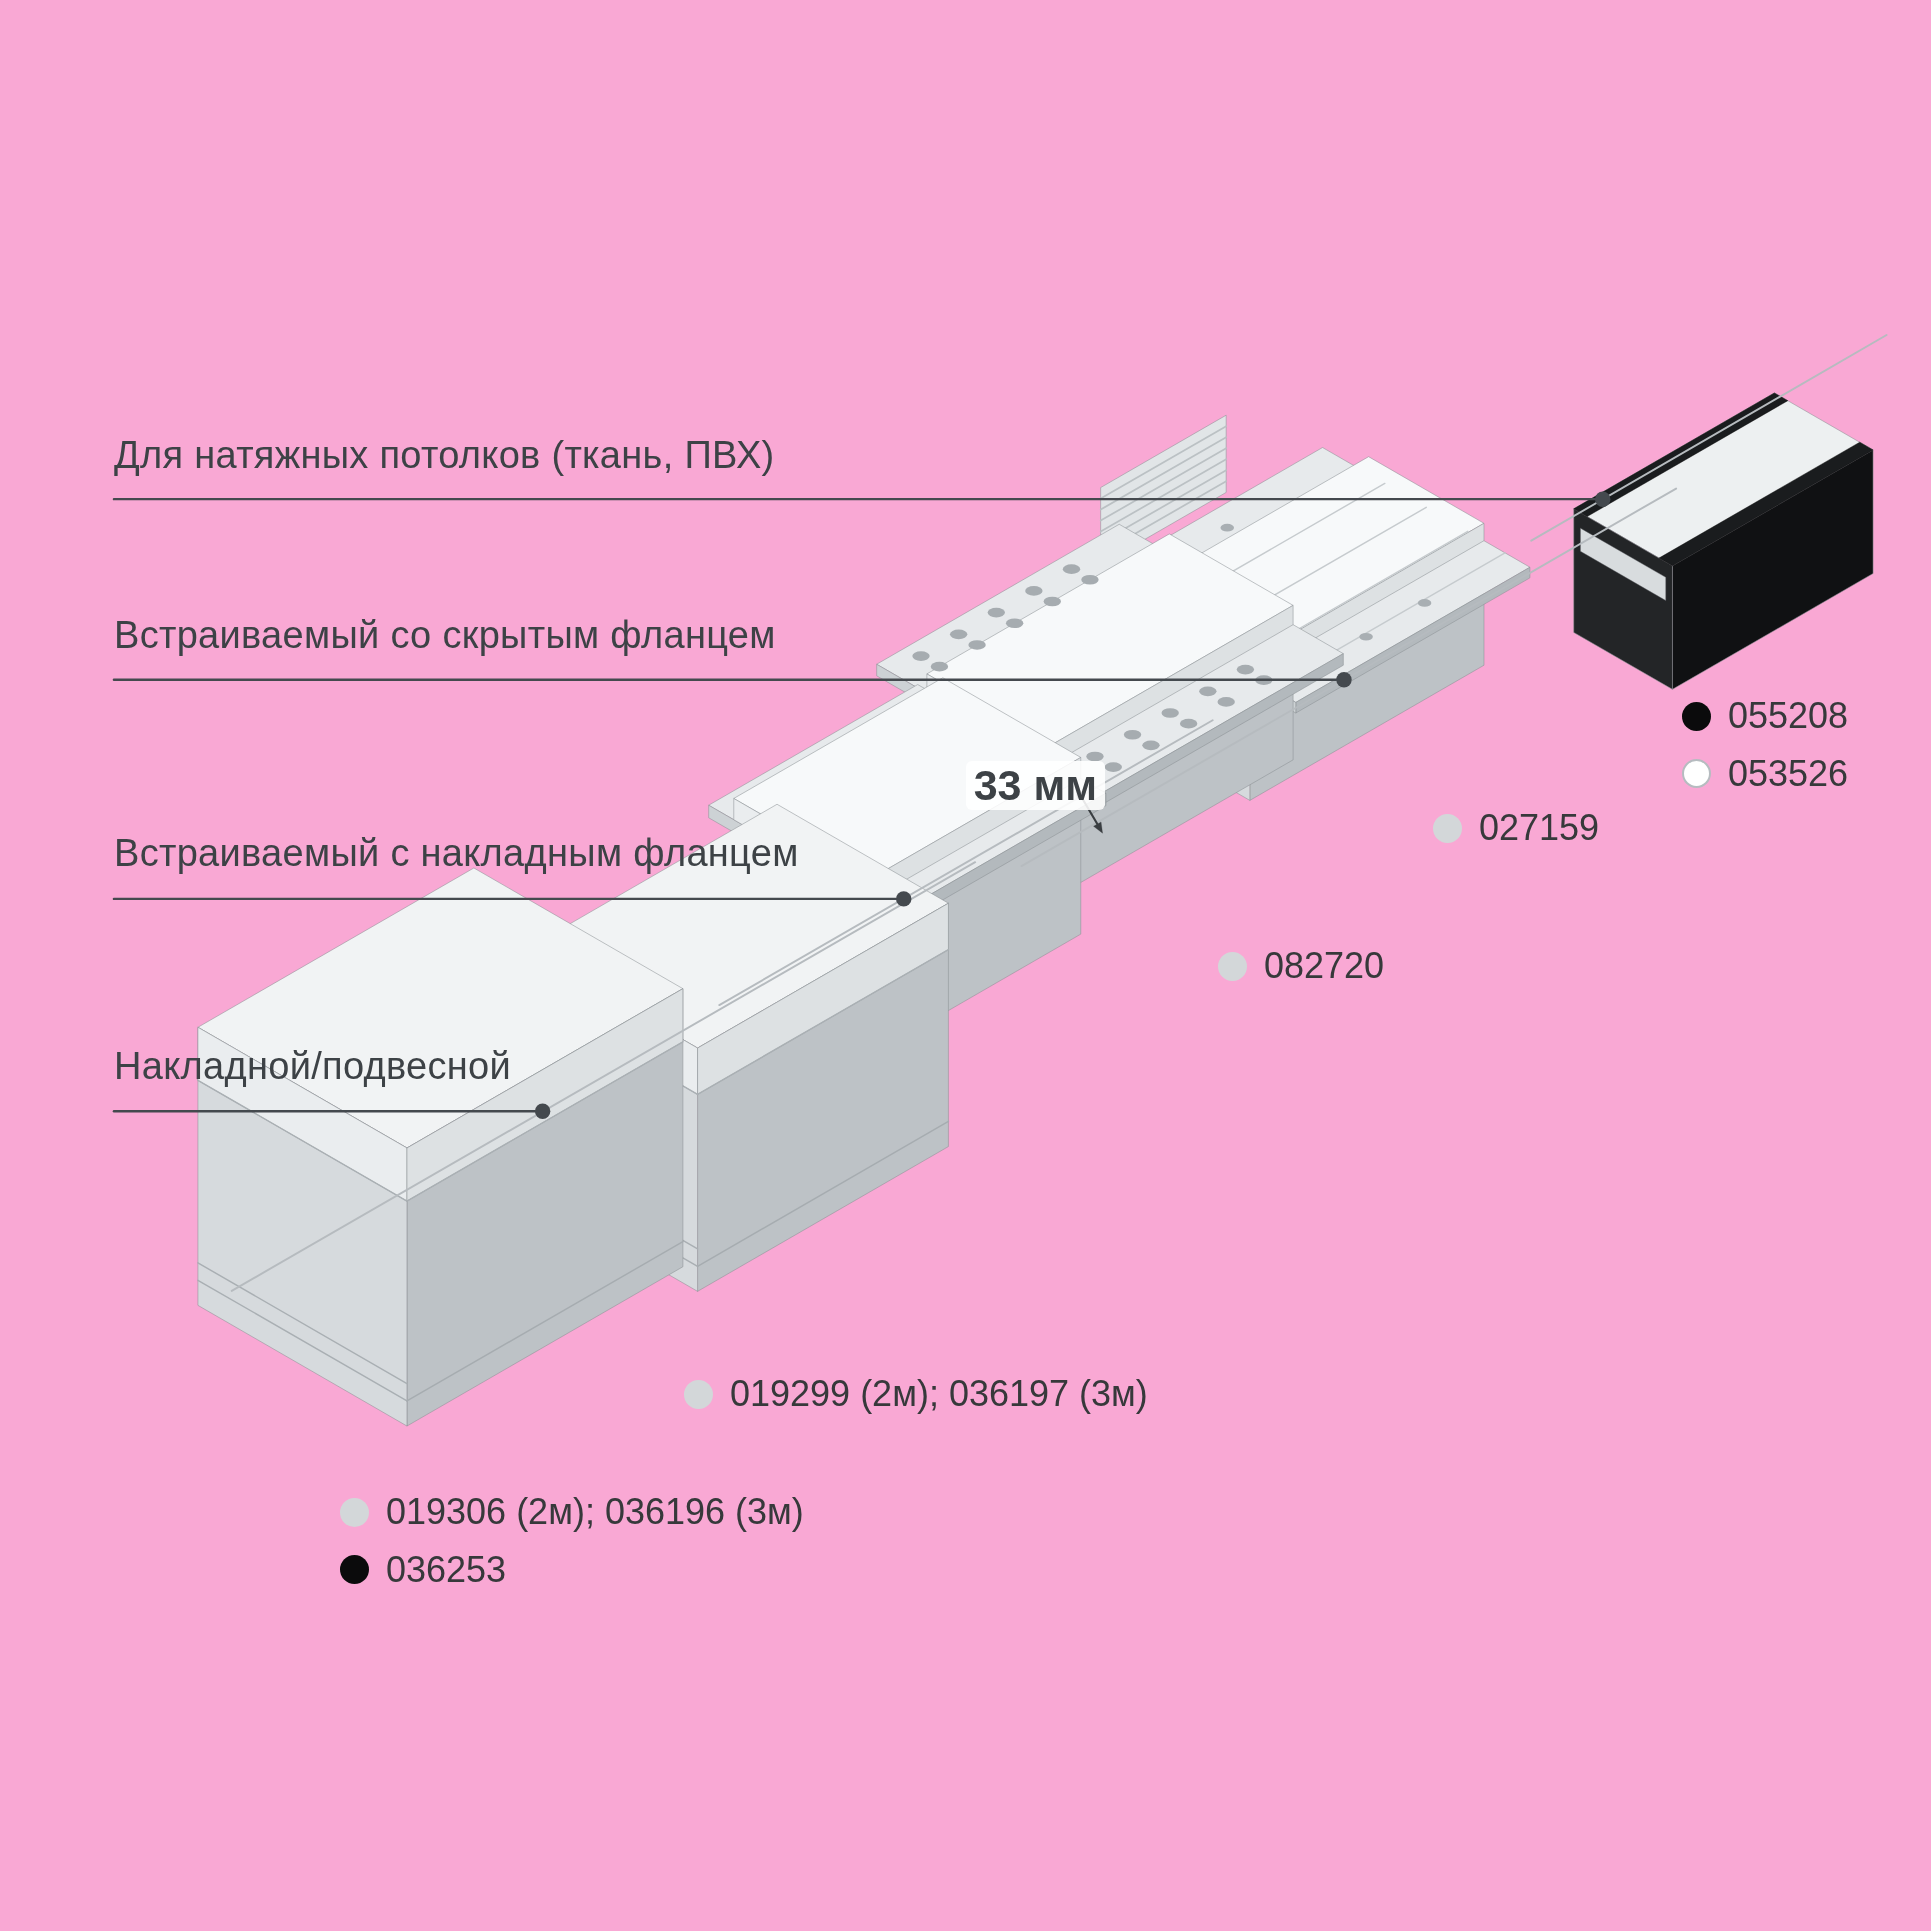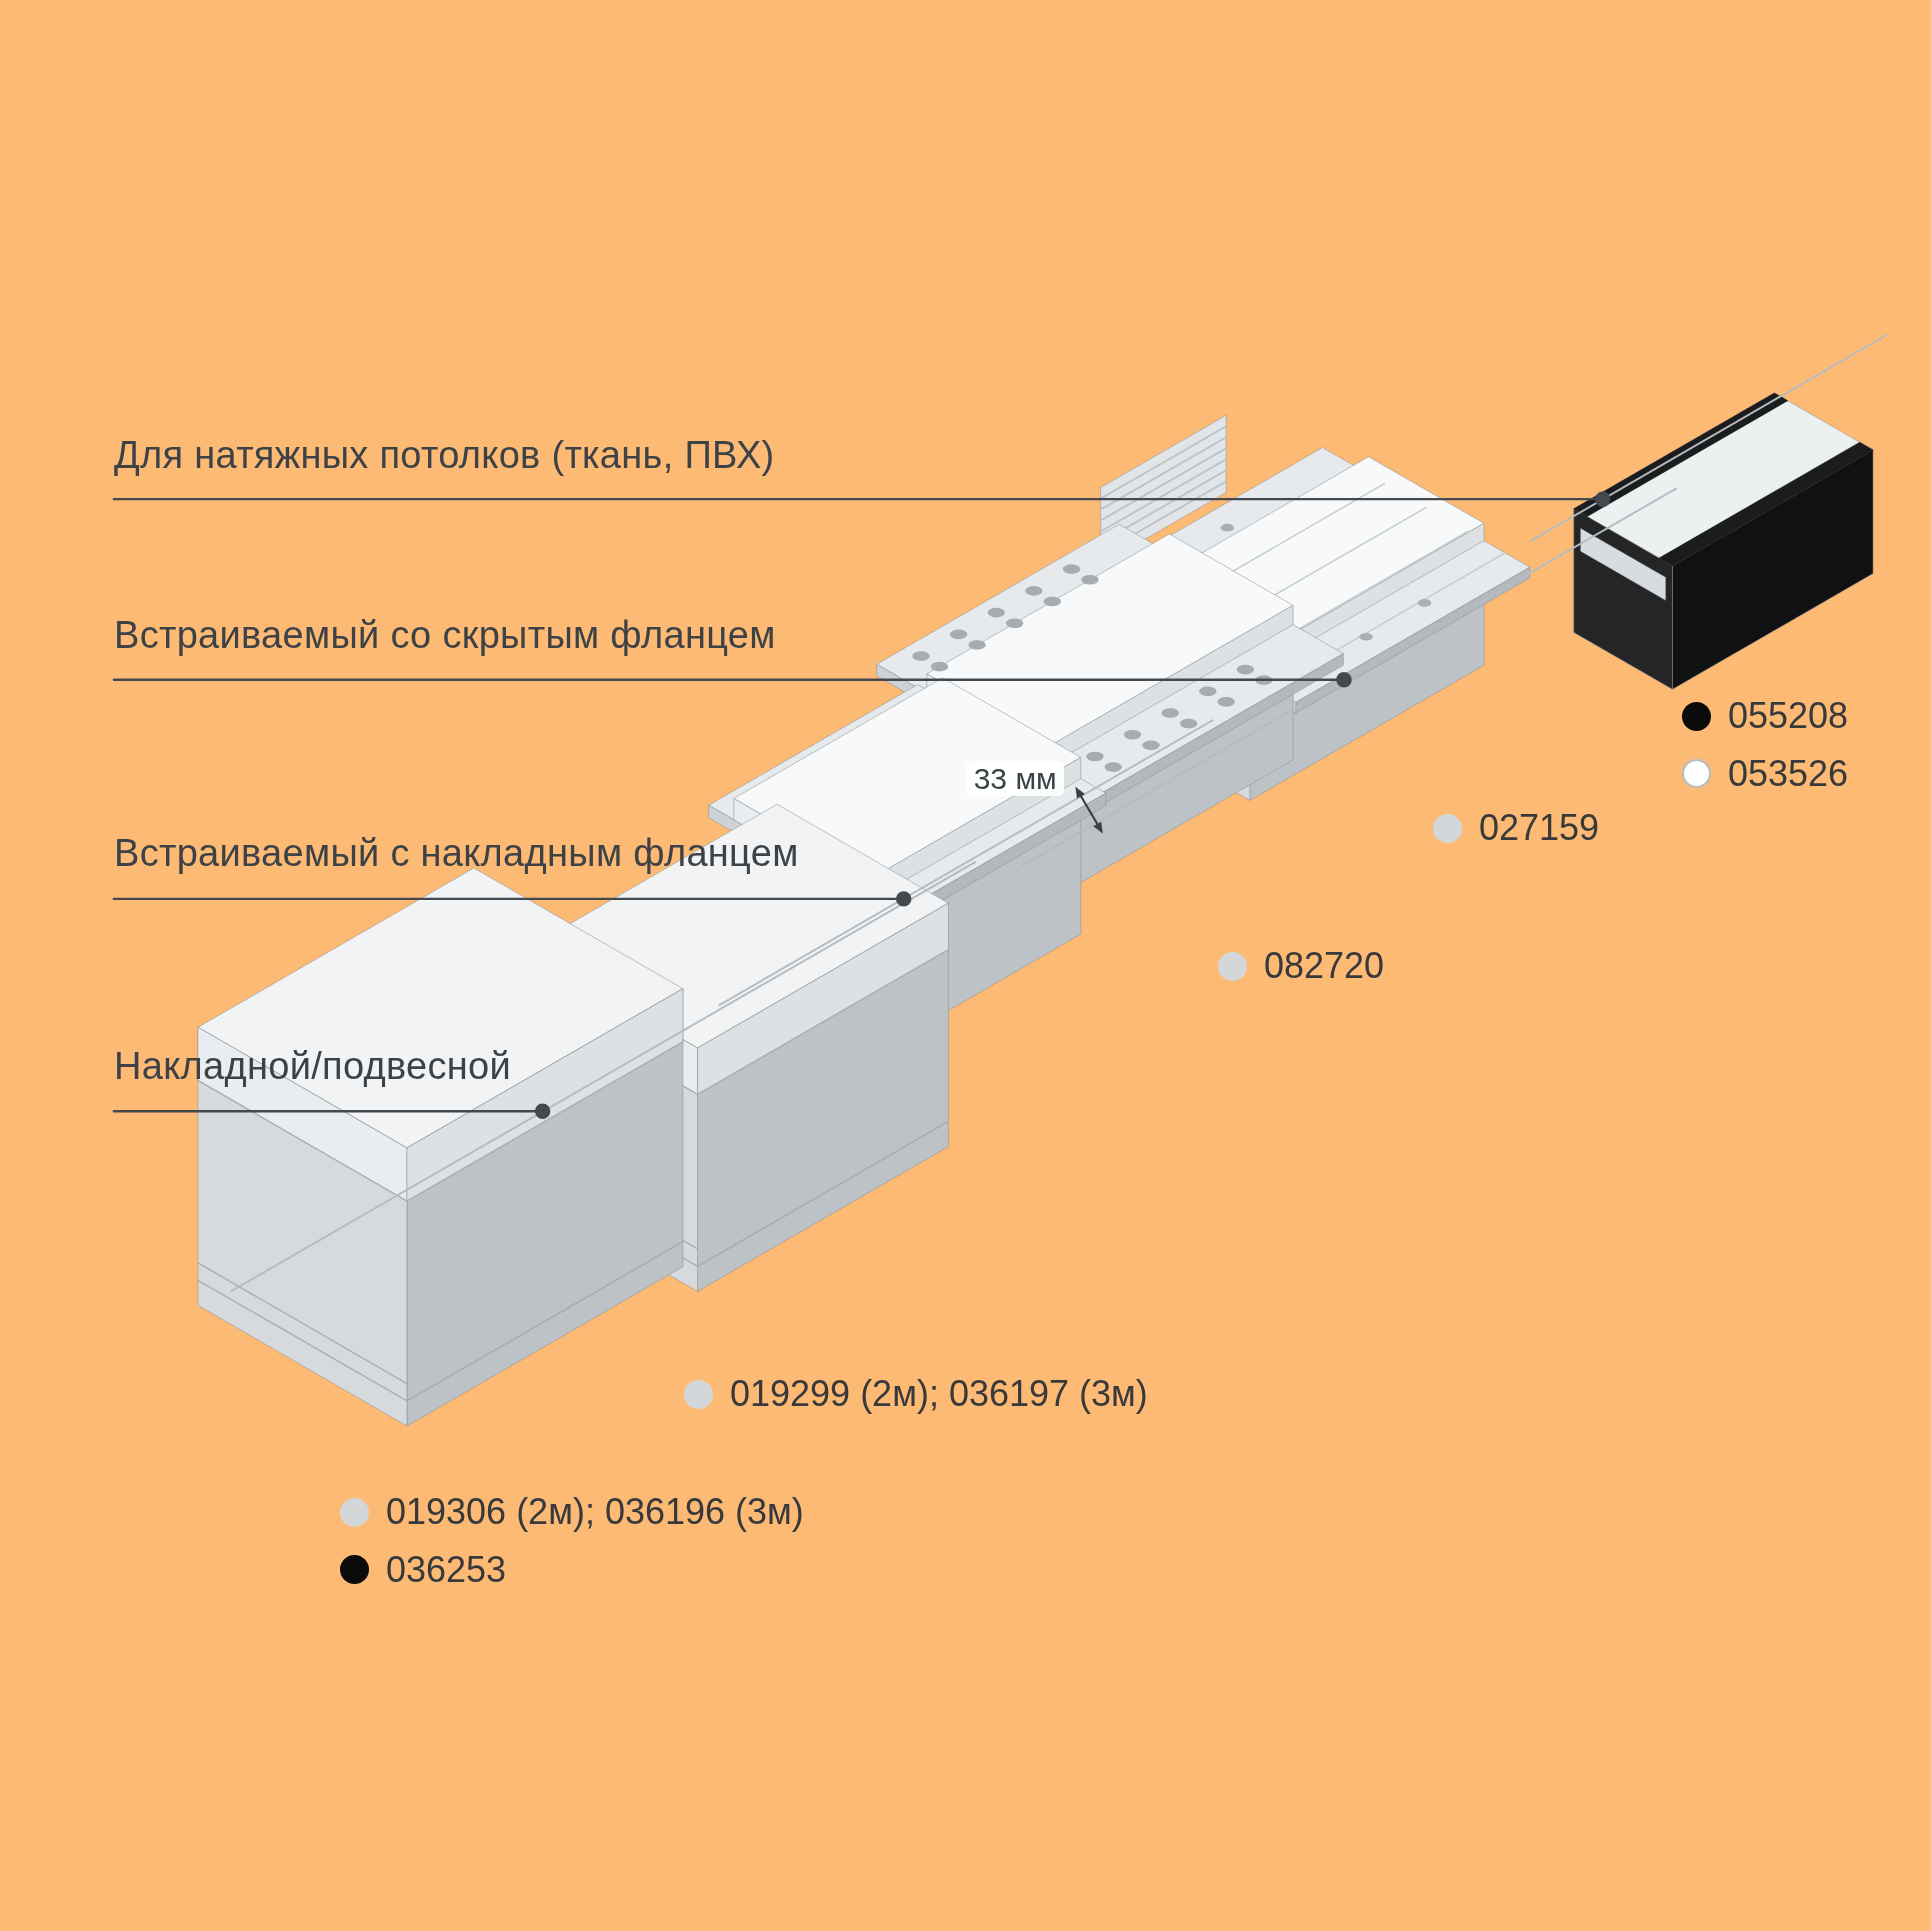--- a/index.html
+++ b/index.html
@@ -1,26 +1,26 @@
 <!DOCTYPE html>
 <html><head>
 <meta charset="utf-8">
 <style>
   html,body{margin:0;padding:0;background:#fff;}
   .stage{
-    position:relative;width:1931px;height:1931px;background:#fdba74;overflow:hidden;
+    position:relative;width:1931px;height:1931px;background:#f9a8d4;overflow:hidden;
     font-family:"Liberation Sans", sans-serif;color:#404448;
   }
   .stage svg{position:absolute;left:0;top:0;}
   .cat-label{
     position:absolute;font-size:38px;font-weight:500;letter-spacing:0.3px;
     color:#3d4246;white-space:nowrap;line-height:1.05;
   }
   .dim-label{
-    position:absolute;font-size:30px;font-weight:400;color:#3d4246;white-space:nowrap;
+    position:absolute;font-size:43px;font-weight:700;color:#3d4246;white-space:nowrap;
     background:rgba(255,255,255,.88);padding:1.9px 7.7px;border-radius:5.8px;line-height:1.05;
   }
   .chips{position:absolute;display:flex;flex-direction:column;gap:7.7px;}
   .chip{display:flex;align-items:center;gap:17px;height:50px;}
   .dot{width:29px;height:29px;border-radius:50%;flex:0 0 auto;box-sizing:border-box;background:#d3d7d9;}
   .dot[data-dot="gray"]{background:#d3d7d9;}
   .dot[data-dot="black"]{background:#0b0b0c;}
   .dot[data-dot="white"]{background:#ffffff;border:2.9px solid #b6bcc0;}
   .code{font-size:36px;font-weight:500;color:#37393b;white-space:nowrap;line-height:1;}
 </style>

